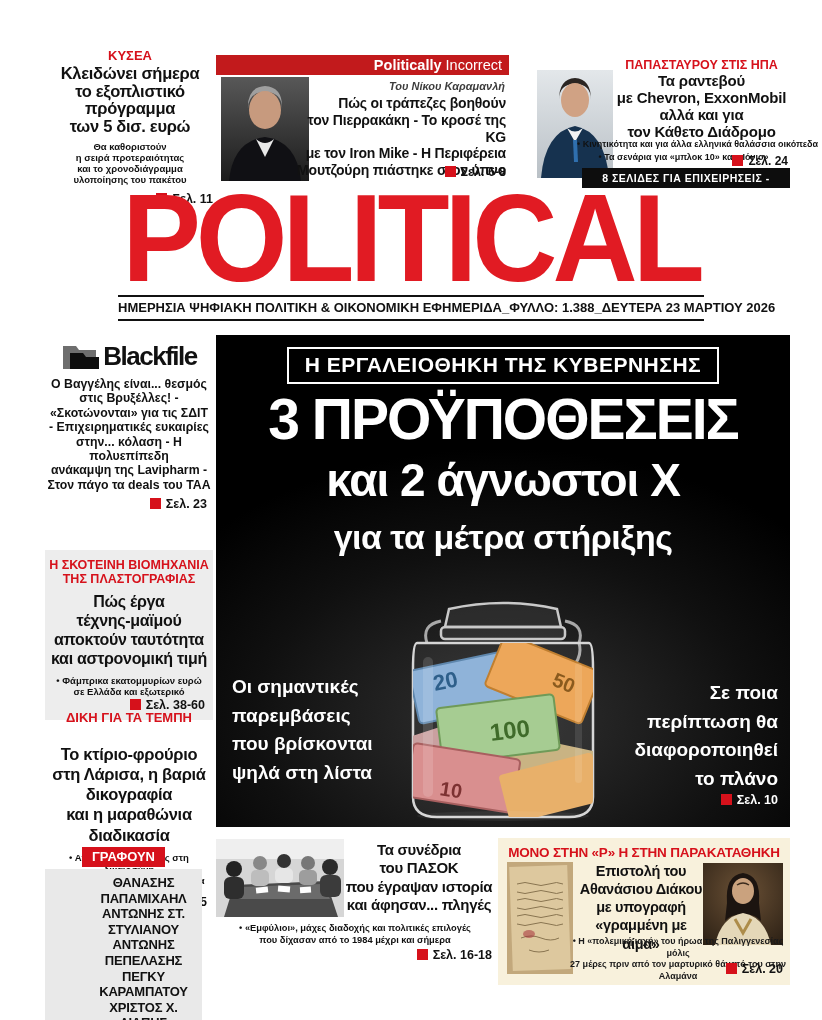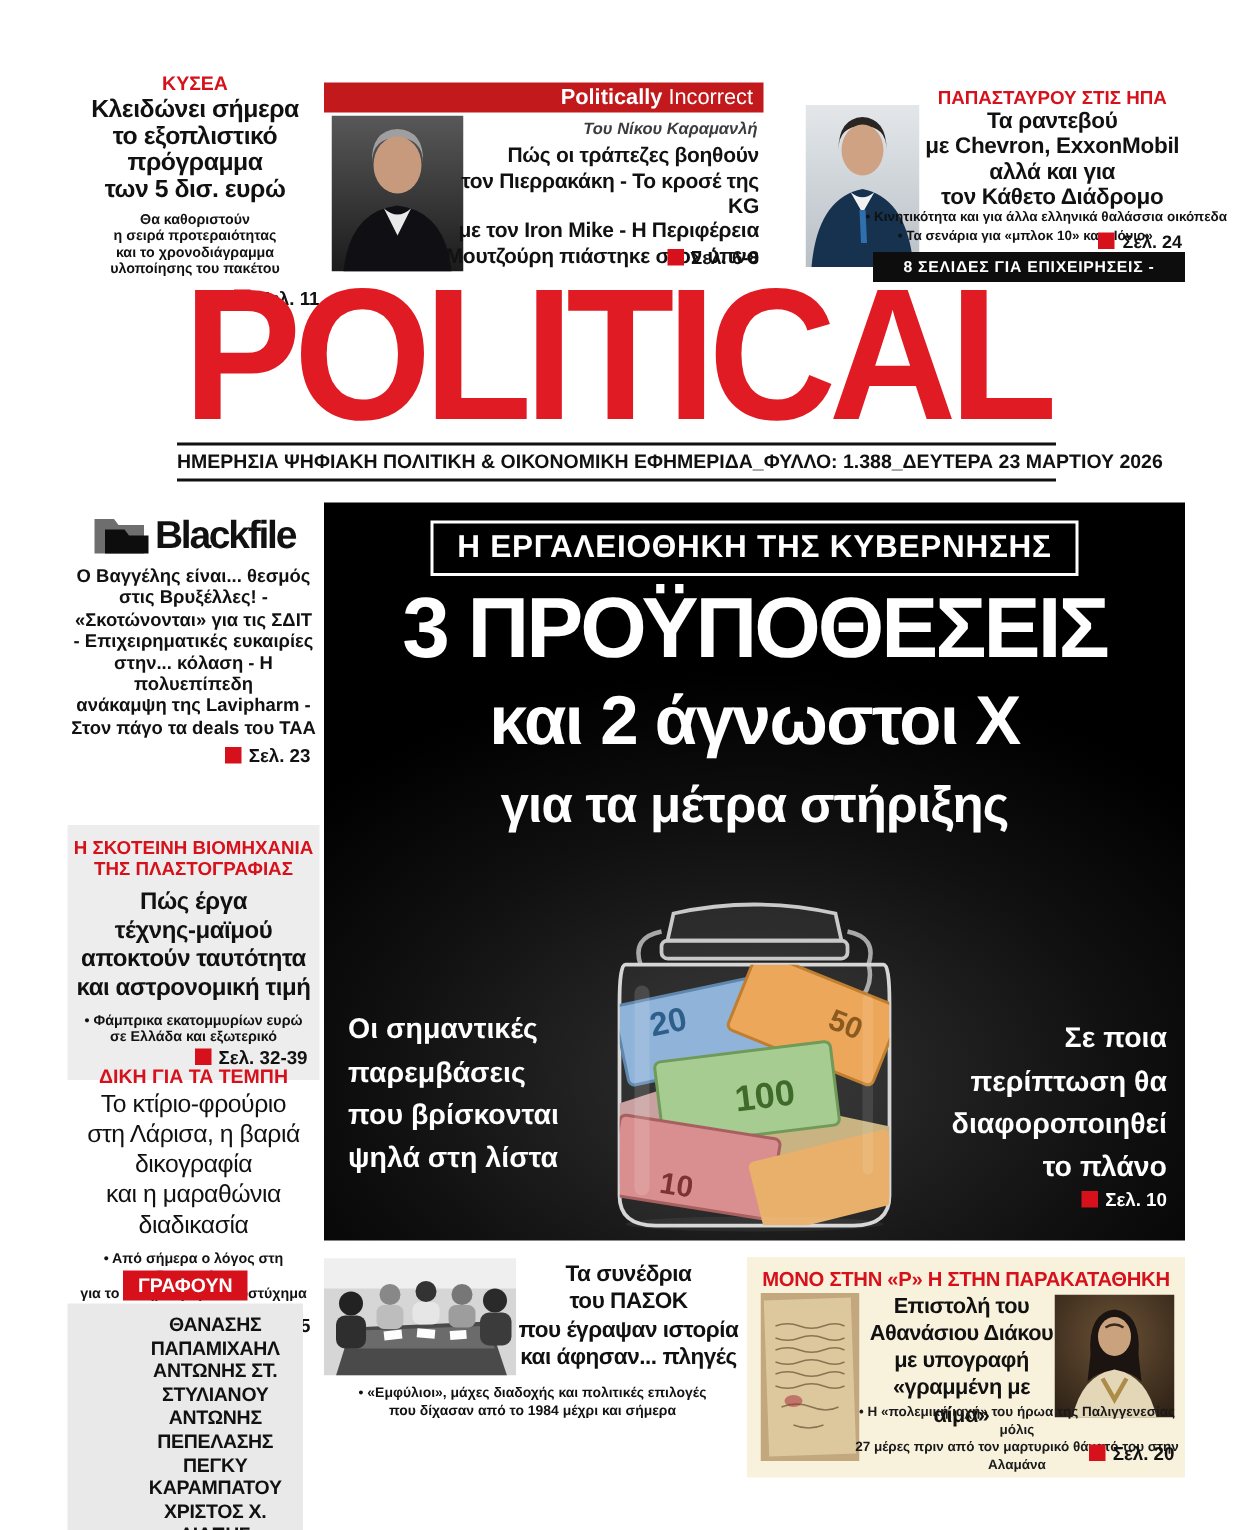--- a/index.html
+++ b/index.html
@@ -52,21 +52,21 @@
   .bf-row{margin-top:6px;display:flex;align-items:center;justify-content:center;gap:2px;}
   .bf-word{font-size:26px;font-weight:bold;letter-spacing:-1.5px;}
   .s-body{margin-top:5px;font-size:12.3px;font-weight:bold;line-height:1.17;white-space:pre-line;}
   .s-ref{margin-top:5px;padding-right:6px;}
   .g2{position:absolute;left:0;top:215px;width:168px;background:#ededed;padding:8px 0 8px;}
   .g2 .kick{font-size:12.5px;font-weight:bold;line-height:1.15;white-space:pre-line;}
   .g2 .head{margin-top:5px;font-size:16px;font-weight:bold;line-height:1.2;white-space:pre-line;letter-spacing:-0.3px;}
   .g2 .bul{margin-top:6px;font-size:9.5px;font-weight:bold;line-height:1.25;white-space:pre-line;}
   .g3{position:absolute;left:0;top:375px;width:168px;}
   .g3 .kick{font-size:13px;font-weight:bold;}
-  .g3 .head{margin-top:1px;font-size:16.5px;font-weight:normal;line-height:1.22;white-space:pre-line;letter-spacing:-0.3px;}
+  .g3 .head{margin-top:19px;font-size:16.5px;font-weight:bold;line-height:1.22;white-space:pre-line;letter-spacing:-0.3px;}
   .g3 .bul{margin-top:7px;font-size:9.5px;font-weight:bold;line-height:1.25;white-space:pre-line;}
   .g4{position:absolute;left:0;top:512px;width:157px;}
   .g4 .tag{display:inline-block;background:#d6111b;color:#fff;font-size:13px;font-weight:bold;
            padding:2px 10px 3px;}
   .g4 .box{background:#e9e9e9;margin-top:2px;padding:6px 4px 6px;}
   .g4 .nm{font-size:13px;font-weight:bold;line-height:1.2;letter-spacing:-0.2px;margin-left:40px;}
   .g4 .ref{margin-top:3px;padding-right:4px;}
   
   .panel{left:216px;top:335px;width:574px;height:492px;color:#fff;text-align:center;
          background:radial-gradient(ellipse 70% 55% at 50% 78%,#313131 0%,#101010 62%,#000 100%);}
@@ -194,21 +194,21 @@
 
     <div class="g2 sblock">
       <div class="kick red">Η ΣΚΟΤΕΙΝΗ ΒΙΟΜΗΧΑΝΙΑ
 ΤΗΣ ΠΛΑΣΤΟΓΡΑΦΙΑΣ</div>
       <div class="head">Πώς έργα
 τέχνης-μαϊμού
 αποκτούν ταυτότητα
 και αστρονομική τιμή</div>
       <div class="bul">• Φάμπρικα εκατομμυρίων ευρώ
 σε Ελλάδα και εξωτερικό</div>
-      <div class="ref" style="padding-right:8px;"><span class="sq"></span><span>Σελ. 32-39</span></div>
+      <div class="ref" style="padding-right:8px;"><span class="sq"></span><span>Σελ. 38-60</span></div>
     </div>
 
     <div class="g3 sblock">
       <div class="kick red">ΔΙΚΗ ΓΙΑ ΤΑ ΤΕΜΠΗ</div>
       <div class="head">Το κτίριο-φρούριο
 στη Λάρισα, η βαριά
 δικογραφία
 και η μαραθώνια
 διαδικασία</div>
       <div class="bul">• Από σήμερα ο λόγος στη δικαιοσύνη
@@ -304,20 +304,21 @@
             <rect x="104" y="36" width="21" height="22" rx="6" fill="#3b3b3b"></rect>
           </g>
       </svg>
       <div class="head">Τα συνέδρια
 του ΠΑΣΟΚ
 που έγραψαν ιστορία
 και άφησαν... πληγές</div>
     </div>
     <div class="bul">• «Εμφύλιοι», μάχες διαδοχής και πολιτικές επιλογές
 που δίχασαν από το 1984 μέχρι και σήμερα</div>
+    <div class="ref"><span class="sq"></span><span>Σελ. 16-18</span></div>
   </div>
 
   <div class="abs b-right">
     <div class="kick red">ΜΟΝΟ ΣΤΗΝ «Ρ» Η ΣΤΗΝ ΠΑΡΑΚΑΤΑΘΗΚΗ</div>
     <svg class="photoD" viewBox="0 0 66 112">
       <rect width="66" height="112" fill="#c2a87c"></rect>
       <rect x="4" y="4" width="58" height="104" fill="#ddc89e" transform="rotate(-2 33 56)"></rect>
       <g stroke="#7a6643" stroke-width="1" fill="none" opacity="0.85">
         <path d="M10,22 q8,-3 16,0 t16,0 t14,0"></path>
           <path d="M10,30 q8,3 16,0 t16,0 t14,0"></path>

